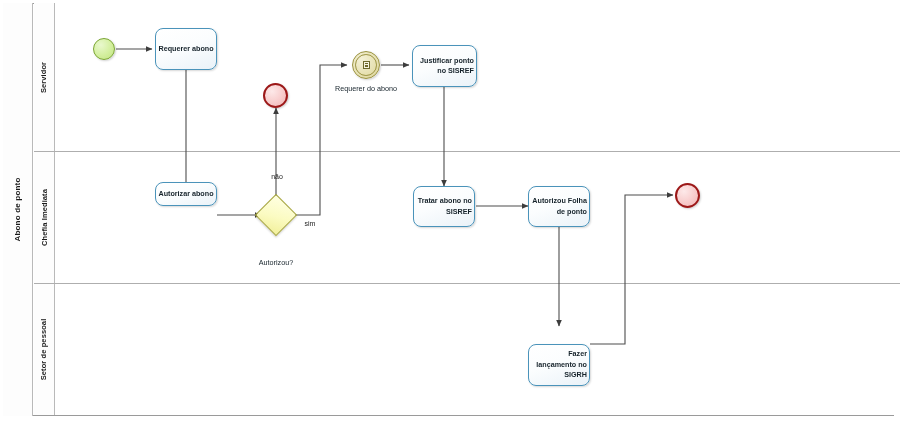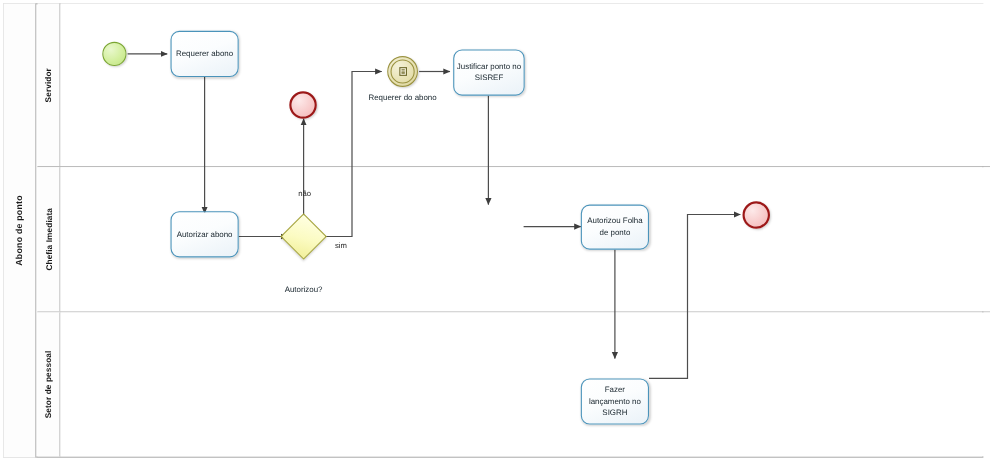--- a/index.html
+++ b/index.html
@@ -100,25 +100,26 @@
 
   .task {
     box-sizing: border-box;
     border: 1.6px solid #4a93ba;
     border-radius: 8px;
     background: linear-gradient(160deg, #ffffff 0%, #fbfdfe 45%, #eaf2f8 100%);
     box-shadow: 1px 1px 2px rgba(0,0,0,0.16);
     display: flex;
     align-items: center;
     justify-content: center;
-    text-align: center;
+    text-align: right;
     color: #16232b;
     font-size: 7.2px;
     line-height: 1.45;
     padding: 2px;
+    font-weight: bold;
   }
 
   .event {
     box-sizing: border-box;
     border-radius: 50%;
   }
   .event-start {
     border: 1.6px solid #7aa532;
     background: radial-gradient(circle at 34% 30%, #e9f8cd 0%, #d3ef9e 55%, #bfe37f 100%);
     box-shadow: 1px 1px 2px rgba(0,0,0,0.18);
@@ -260,30 +261,33 @@
           <i></i>
       </div>
     </div>
   </div>
   <div class="label" style="left:325px; top:84px; width:82px;">Requerer do abono</div>
 
   <div class="node task" style="left:412px; top:45px; width:65px; height:42px;">
     <span>Justificar ponto no SISREF</span>
   </div>
 
-  <div class="node task" style="left:155px; top:192px; width:62px; height:42px;">
+  <div class="node task" style="left:155px; top:182px; width:62px; height:24px;">
     <span>Autorizar abono</span>
   </div>
 
   <div class="node gateway" style="left:261px; top:200px;"></div>
   <div class="label" style="left:240px; top:238px; width:72px;margin-top:20px;">Autorizou?</div>
 
   <div class="label flow-label" style="left:262px; top:172px; width:30px;">não</div>
   <div class="label flow-label" style="left:295px; top:219px; width:30px;">sim</div>
 
+  <div class="node task" style="left:413px; top:186px; width:62px; height:41px;">
+    <span>Tratar abono no SISREF</span>
+  </div>
 
   <div class="node task" style="left:528px; top:186px; width:62px; height:41px;">
     <span>Autorizou Folha de ponto</span>
   </div>
 
   <div class="node event event-end" style="left:675px; top:183px; width:25px; height:25px;"></div>
 
   <div class="node task" style="left:528px; top:344px; width:62px; height:42px;">
     <span>Fazer lançamento no SIGRH</span>
   </div>

